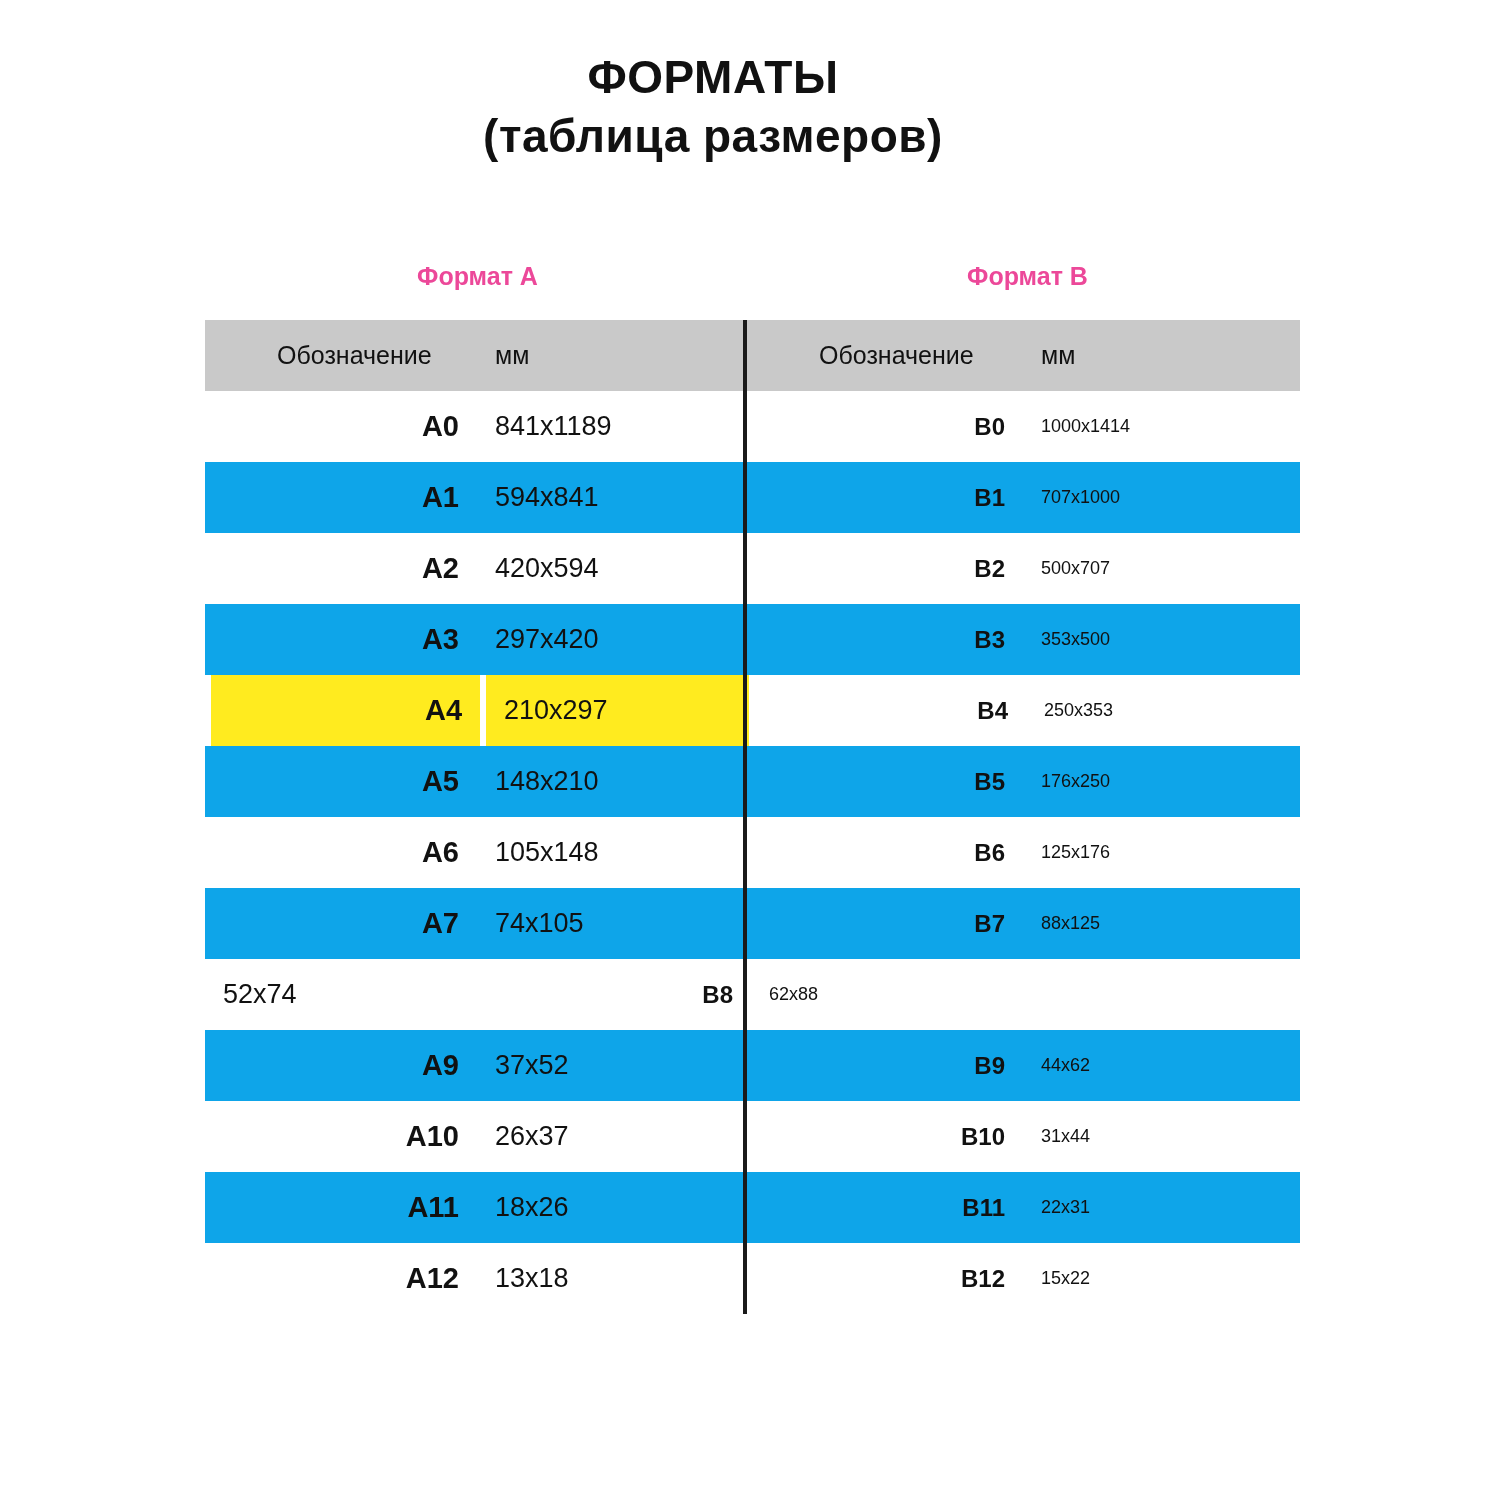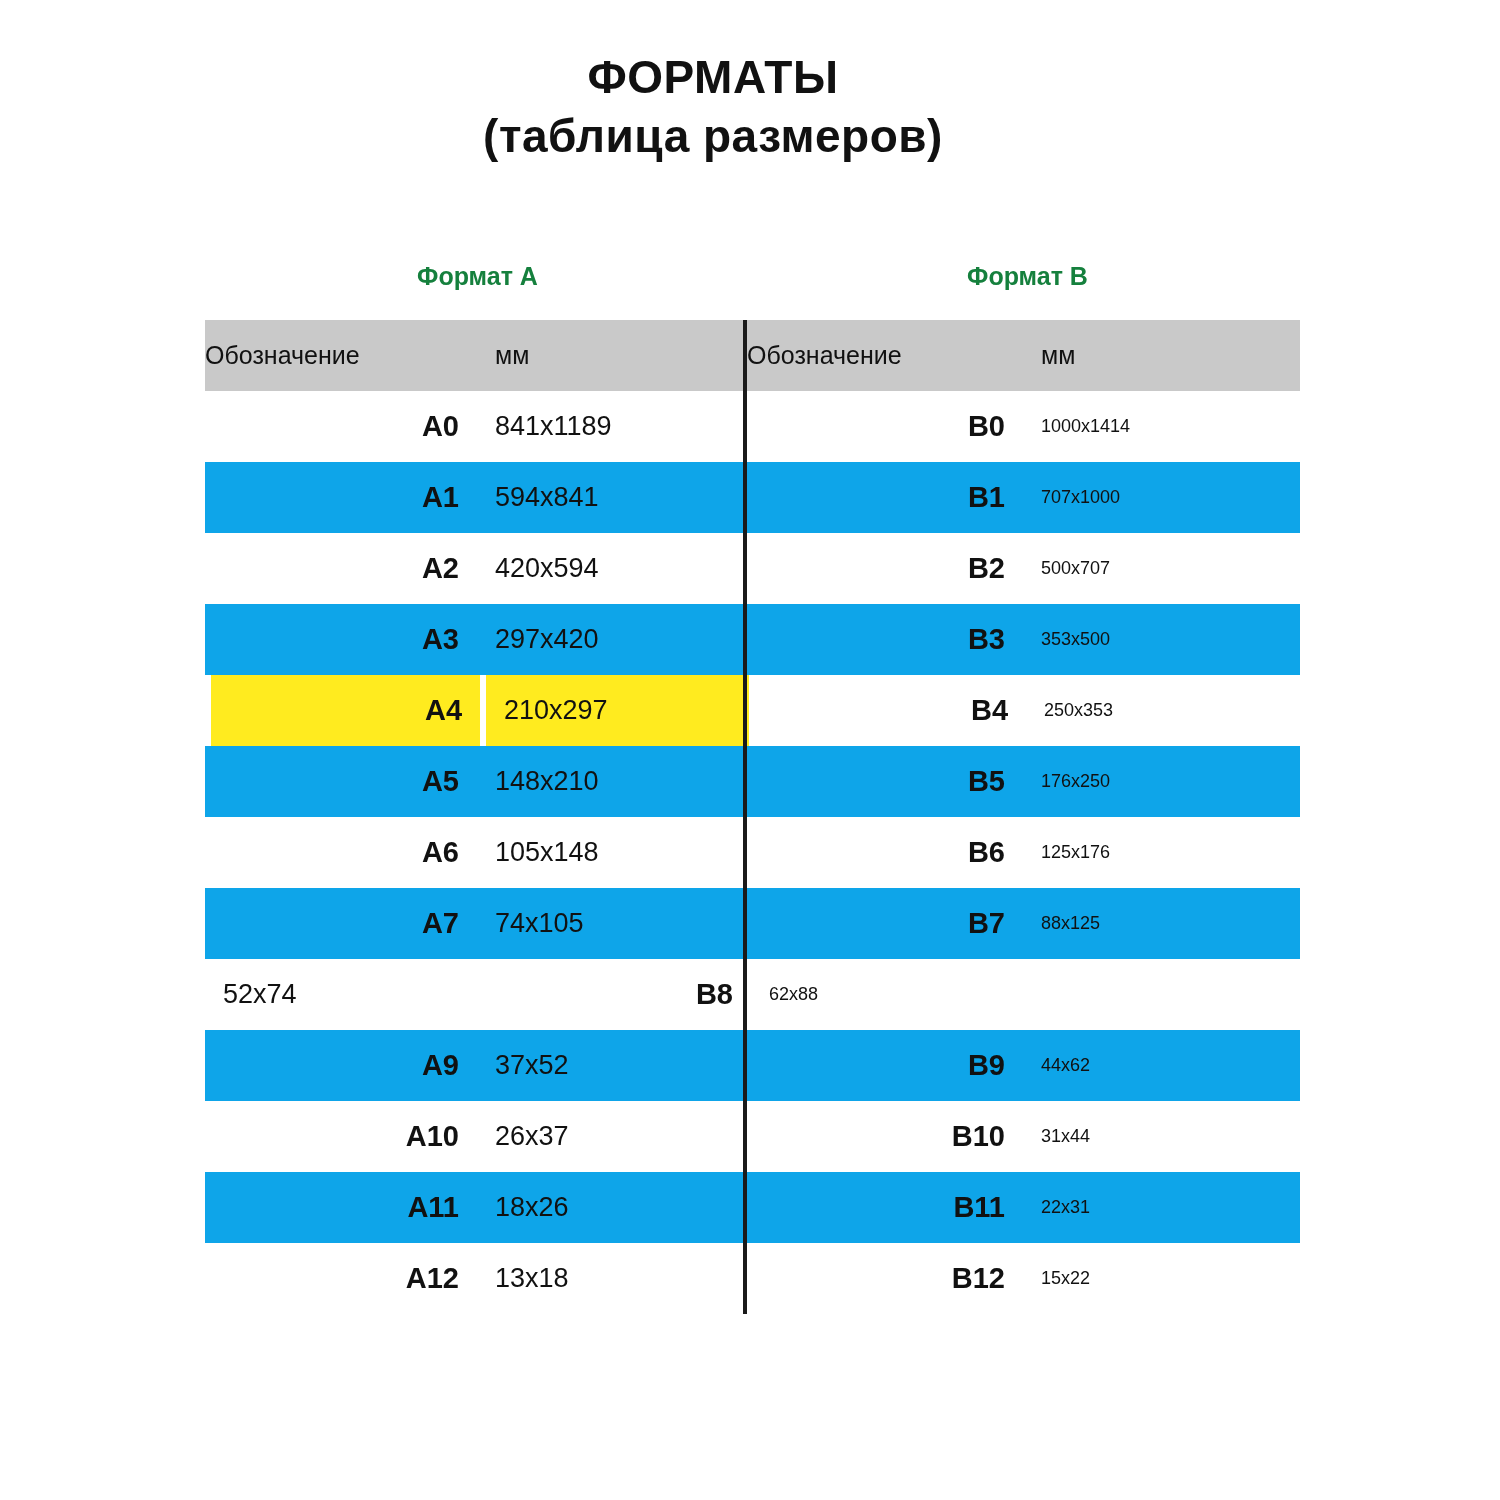--- a/index.html
+++ b/index.html
@@ -43,21 +43,21 @@
 
   .group-head {
     display: flex;
     width: 100%;
     height: 88px;
     align-items: center;
   }
   .group-head .gh {
     font-size: 25px;
     font-weight: bold;
-    color: #15803d;
+    color: #ec4899;
     text-align: center;
   }
   .gh-a { width: 545px; }
   .gh-sep { width: 5px; height: 100%; }
   .gh-b { width: 545px; }
 
   .grid {
     position: relative;
     width: 100%;
   }
@@ -107,40 +107,41 @@
     font-size: 27px;
     color: #111111;
   }
   .c-gap {
     width: 4px;
   }
   .c-code2 {
     width: 276px;
     justify-content: flex-end;
     padding-right: 18px;
-    font-size: 29px;
+    font-size: 24px;
     font-weight: bold;
     color: #111111;
   }
   .c-mm2 {
     width: 277px;
     padding-left: 18px;
     font-size: 18px;
     color: #111111;
   }
 
   .row.header .cell {
     font-size: 25px;
     font-weight: normal;
     background: #c9c9c9;
   }
   .row.header .c-code,
   .row.header .c-code2 {
     font-weight: normal;
     justify-content: flex-start;
+    padding-left: 72px;
     padding-right: 0;
   }
   .row.header .c-gap { background: #c9c9c9; }
 
   .row.shaded .cell { background: #0ea5e9; }
   .row.plain .cell { background: #ffffff; }
 
   .row .cell.hl { background: #ffeb1f; margin-left: 6px; }
 
   .bottom-space { height: 10px; }

